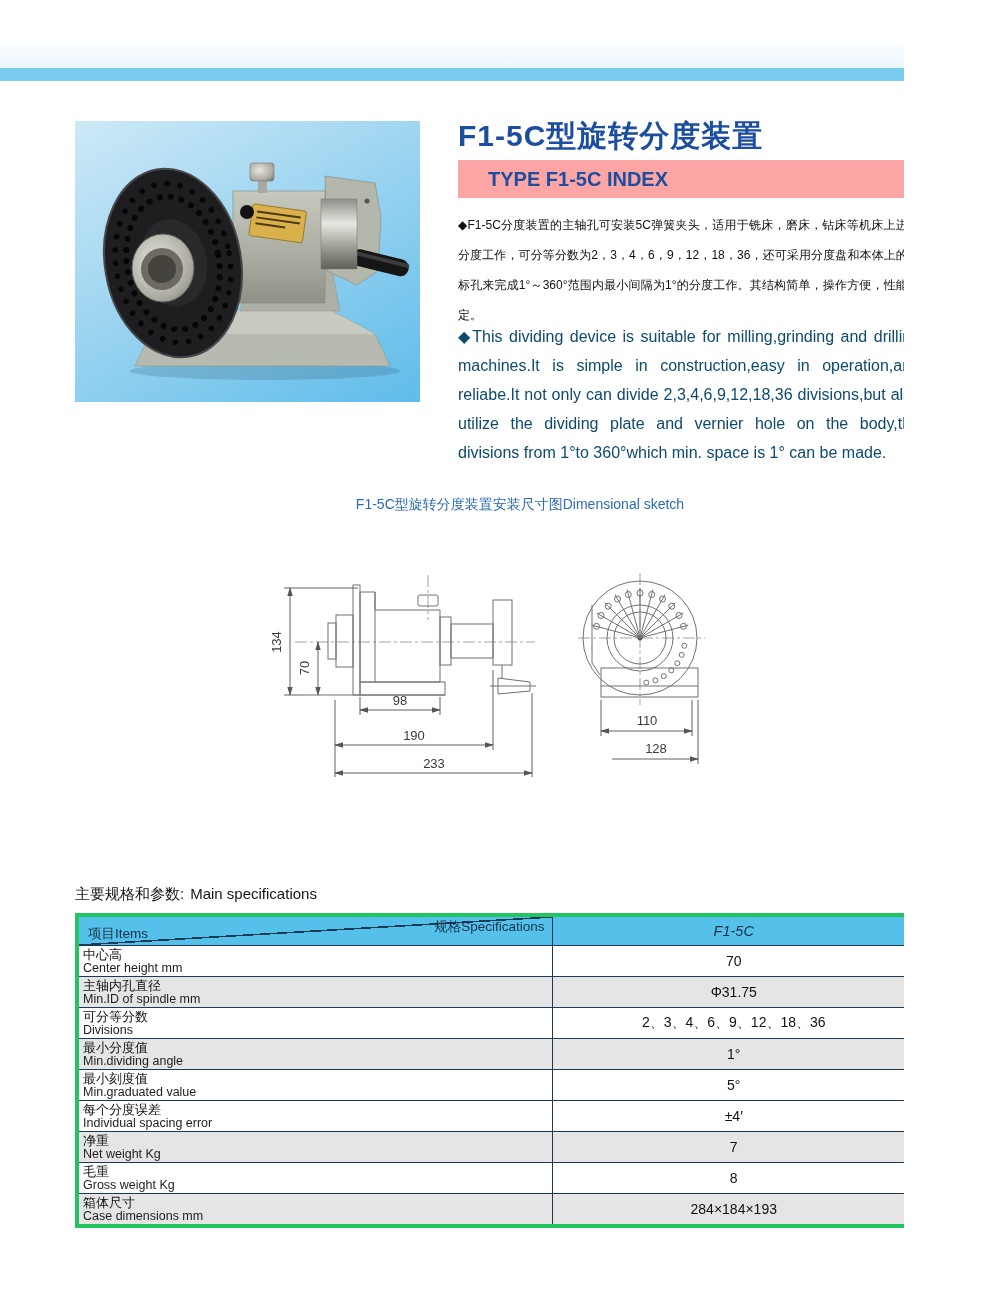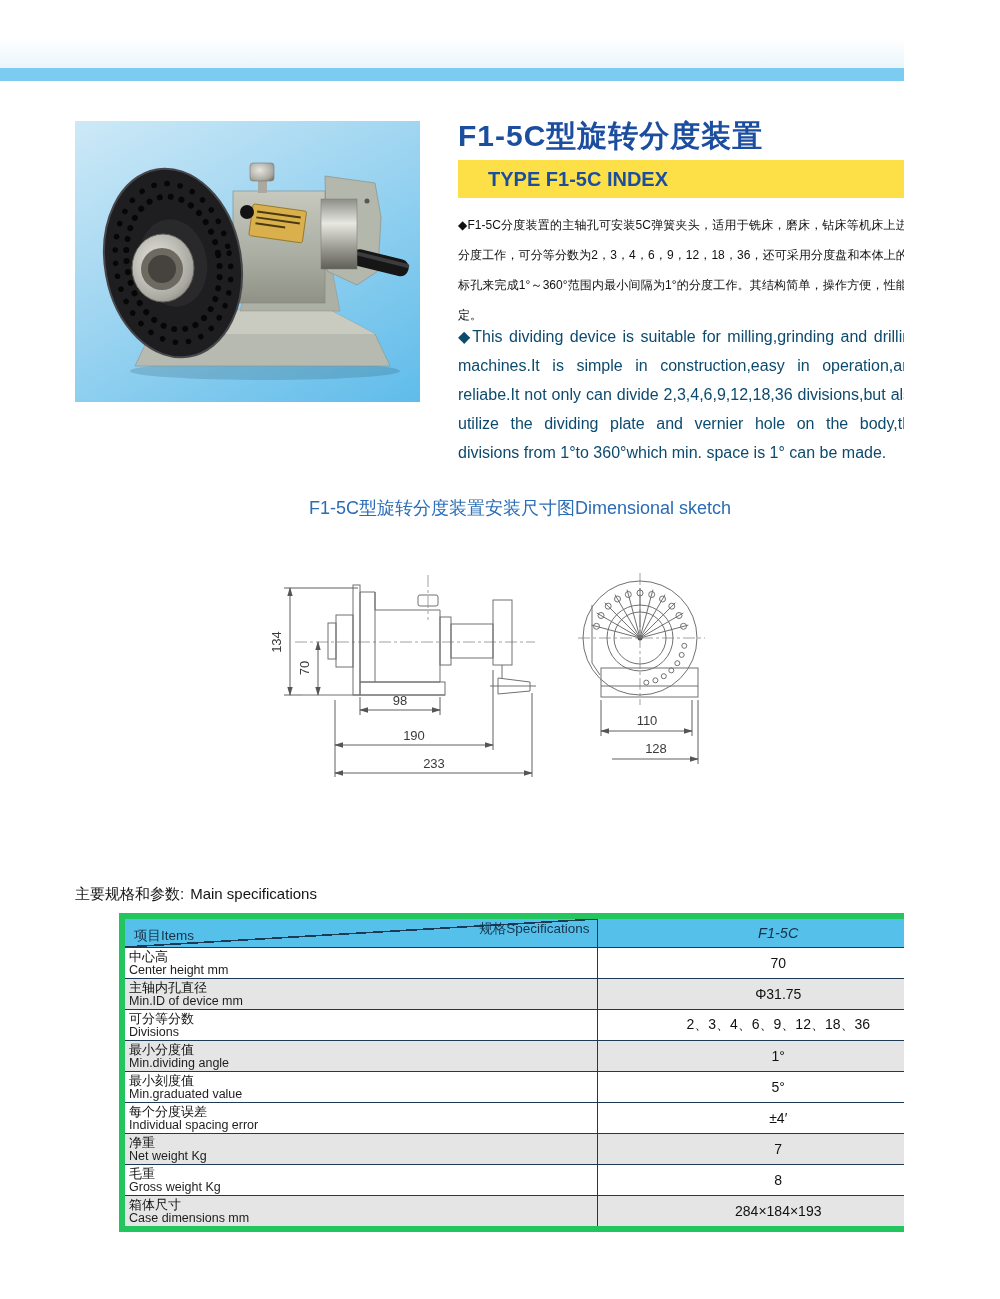--- a/index.html
+++ b/index.html
@@ -9,43 +9,43 @@
   .top-fade{position:absolute;left:0;top:0;width:1000px;height:68px;
             background:linear-gradient(to bottom,#ffffff 0%,#ffffff 55%,#eaf6fc 100%);}
   .top-bar{position:absolute;left:0;top:68px;width:1000px;height:13px;background:#7bccf0;}
   
   .photo{position:absolute;left:75px;top:121px;width:345px;height:281px;
          background:linear-gradient(150deg,#cde9f7 0%,#a8d9f2 35%,#5fbcea 100%);}
   .photo svg{position:absolute;left:0;top:0;}
   
   .title{position:absolute;left:458px;top:116px;width:460px;font-size:30px;font-weight:bold;
          color:#1c4ea0;letter-spacing:1px;}
-  .banner{position:absolute;left:458px;top:160px;width:458px;height:38px;background:#fde047;}
+  .banner{position:absolute;left:458px;top:160px;width:458px;height:38px;background:#fca5a5;}
   .banner span{display:block;padding-left:30px;line-height:38px;font-size:20px;font-weight:bold;color:#1c4ea0;}
   
   .desc-cn{position:absolute;left:458px;top:210px;width:462px;font-size:12px;line-height:30px;
            text-align:justify;color:#101010;}
   .desc-en{position:absolute;left:458px;top:322px;width:462px;font-size:16px;line-height:29px;
            text-align:justify;color:#0c4a6e;}
   
   .sketch-heading{position:absolute;left:100px;top:496px;width:840px;text-align:center;
-                  font-size:18px;color:#2a6cb5;}
+                  font-size:14px;color:#2a6cb5;}
   .sketch{position:absolute;left:240px;top:545px;width:540px;height:250px;}
   .sketch svg{display:block;}
   .sketch svg .ln{stroke:#707070;stroke-width:1;fill:none;}
   .sketch svg .cl{stroke:#8c8c8c;stroke-width:0.8;fill:none;stroke-dasharray:12 3 3 3;}
   .sketch svg .dim{stroke:#606060;stroke-width:1;fill:none;}
   .sketch svg text{font:13px "Liberation Sans",sans-serif;fill:#3a3a3a;}
   
   .spec-title{position:absolute;left:75px;top:885px;font-size:15px;color:#141414;}
   .spec-title .en{margin-left:6px;}
   table.specs{position:absolute;left:75px;top:913px;width:840px;border-collapse:collapse;
               table-layout:fixed;}
   table.specs, table.specs td{border:1px solid #1c3a54;}
-  table.specs{border:6px solid #22c55e;margin-left:44px;}
+  table.specs{border:4px solid #22c55e;}
   table.specs col.c1{width:475px;} table.specs col.c2{width:365px;}
   tr.hdr td{background:#55c1ea;height:28px;padding:0;}
   td.diag{position:relative;}
   .diag-line{position:absolute;inset:0;
      background:linear-gradient(to bottom right,transparent calc(50% - 0.8px),
         #1c3a54 calc(50% - 0.8px),#1c3a54 calc(50% + 0.8px),transparent calc(50% + 0.8px));}
   .hdr-items{position:absolute;left:9px;bottom:2px;font-size:13.5px;color:#16324a;}
   .hdr-specs{position:absolute;right:7px;top:1px;font-size:13.5px;color:#16324a;}
   td.model{ text-align:center;font-size:14.5px;color:#16324a;font-style:italic;}
   tr.row td{height:28px;padding:0;}
@@ -270,21 +270,21 @@
     <tr class="row">
       <td class="item">
         <div class="cn">中心高</div>
         <div class="en">Center height mm</div>
       </td>
       <td class="val">70</td>
     </tr>
         <tr class="row alt">
       <td class="item">
         <div class="cn">主轴内孔直径</div>
-        <div class="en">Min.ID of device mm</div>
+        <div class="en">Min.ID of spindle mm</div>
       </td>
       <td class="val">Φ31.75</td>
     </tr>
         <tr class="row">
       <td class="item">
         <div class="cn">可分等分数</div>
         <div class="en">Divisions</div>
       </td>
       <td class="val">2、3、4、6、9、12、18、36</td>
     </tr>

